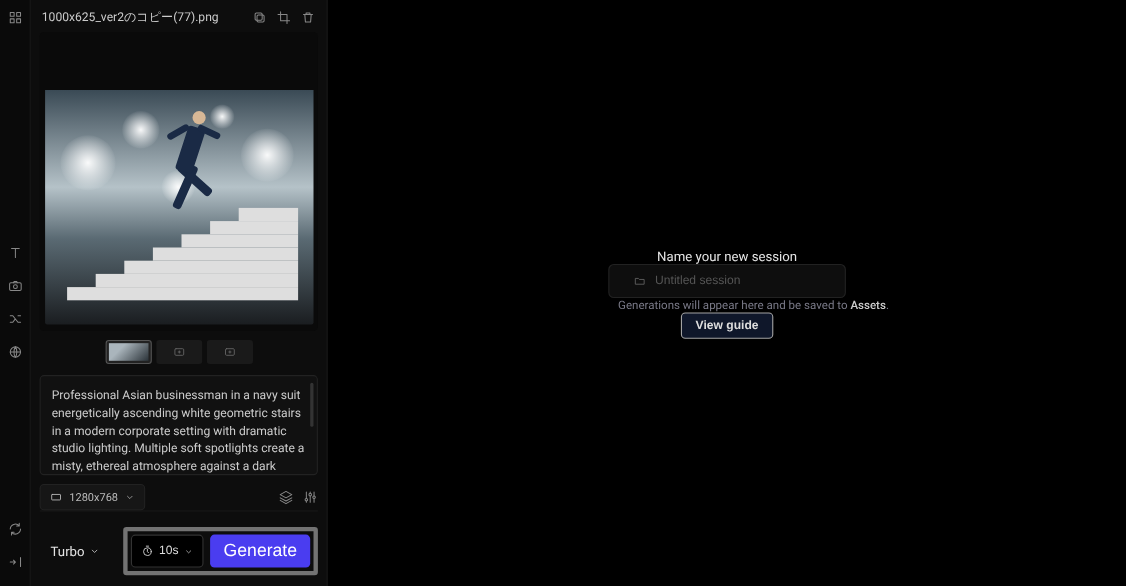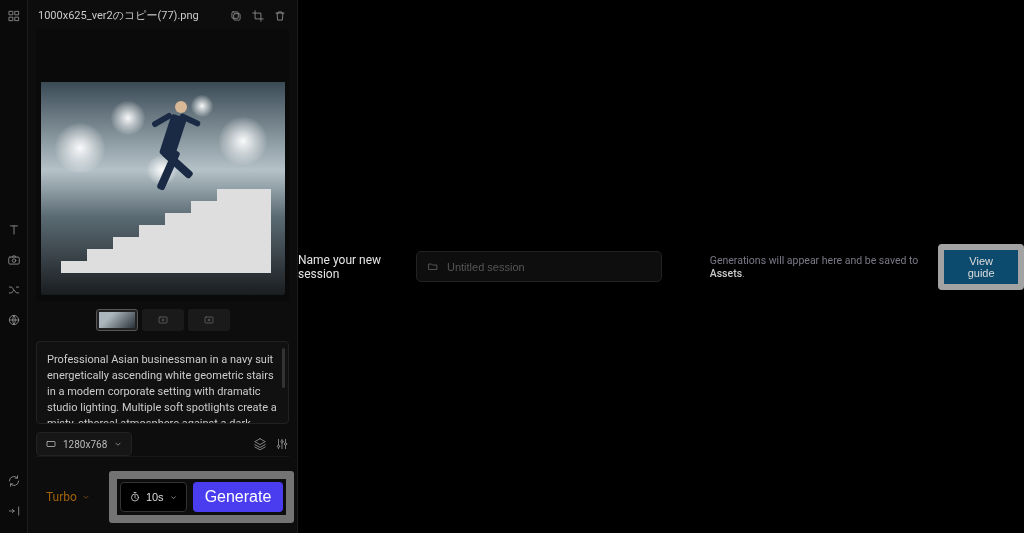--- a/index.html
+++ b/index.html
@@ -157,28 +157,28 @@
       margin-top: auto;
       padding-top: 14px;
       display: flex;
       align-items: center;
       gap: 8px;
       border-top: 1px solid #181818;
     }
     .model-pill {
       padding: 6px 10px;
       font-size: 12px;
-      color: #a16207;
+      color: #e5e5e5;
       display:flex;align-items:center;gap:4px;
       cursor:pointer;
     }
     .highlight-group{
       margin-left:auto;
       display:flex;gap:6px;
-      border:8px solid #737373;
+      border:4px solid #737373;
       padding:3px;
       border-radius:3px;
     }
     .duration-btn{
       background:#000;
       border:1px solid #333;
       border-radius:4px;
       padding:5px 8px;
       color:#ddd;
       font-size:11px;
@@ -192,57 +192,58 @@
       padding:6px 12px;
       color:#fff;
       font-size:16px;
       font-weight:500;
       cursor:pointer;
     }
     .main {
       flex: 1;
       background: #000;
       display: flex;
-      flex-direction: row;
+      flex-direction: column;
       align-items: center;
       justify-content: center;
     }
     .main-title {
       font-size: 12px;
       color: #e5e5e5;
     }
     .session-input {
-      width: 263px;
+      width: 216px;
       background: #0e0e0e;
       border: 1px solid #222;
       border-radius: 5px;
-      padding: 8px 10px;
+      padding: 8px 22px;
       display: flex;
       gap: 8px;
       color: #666;
       font-size: 11px;
     }
     .session-input input{
       background:transparent;border:none;outline:none;color:#ccc;font-size:11px;width:100%;
     }
     .session-input input::placeholder{color:#555;}
     .hint-text {
       font-size: 10.5px;
       color: #7a7a88;
       margin-left: 48px;
     }
     .hint-text b{color:#ccc;font-weight:500;}
     .view-guide-btn {
-      background: #0c4a6e;
-      border: 6px solid #a3a3a3;
+      background: #0f172a;
+      border: 1px solid #a3a3a3;
       border-radius: 4px;
       padding: 5px 12px;
       color: #ddd;
       font-size: 11px;
       cursor: pointer;
+      font-weight: bold;
     }
     svg{fill:none;stroke:currentColor;stroke-width:1.6;stroke-linecap:round;stroke-linejoin:round;}
   </style>
 </head>
 <body>
 
 <div class="left-rail">
   <div class="rail-icon">
     <svg viewBox="0 0 24 24">
         <rect x="4" y="4" width="6" height="6"></rect>

